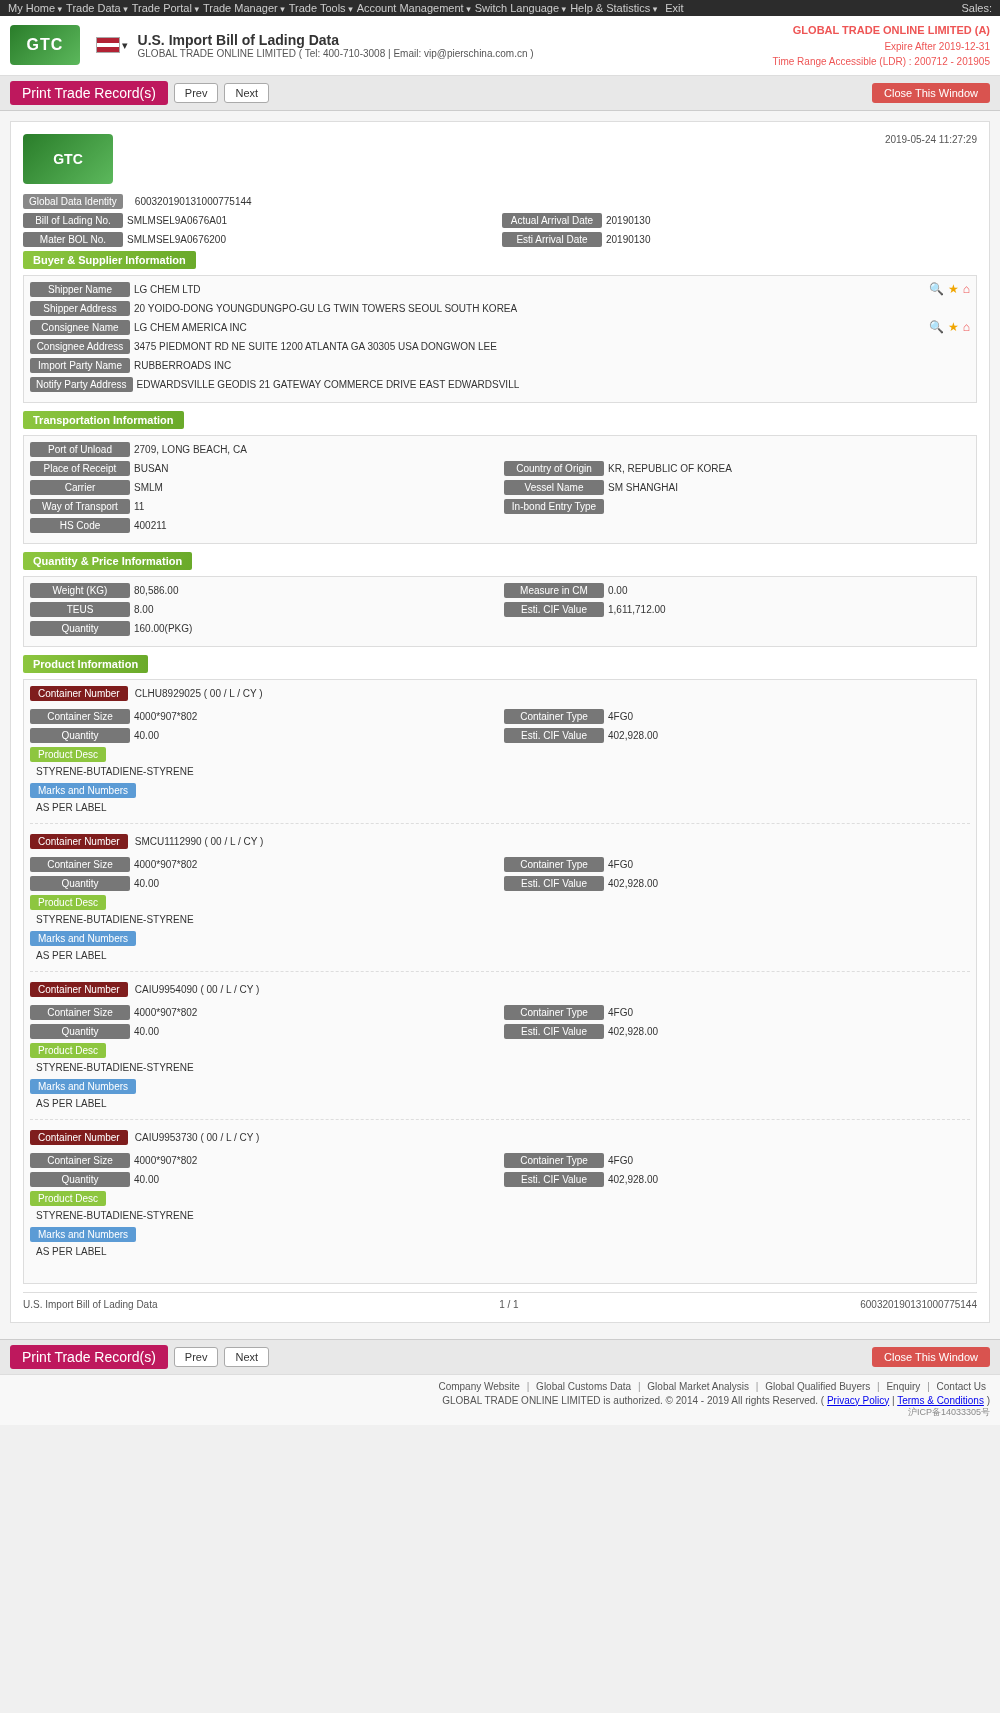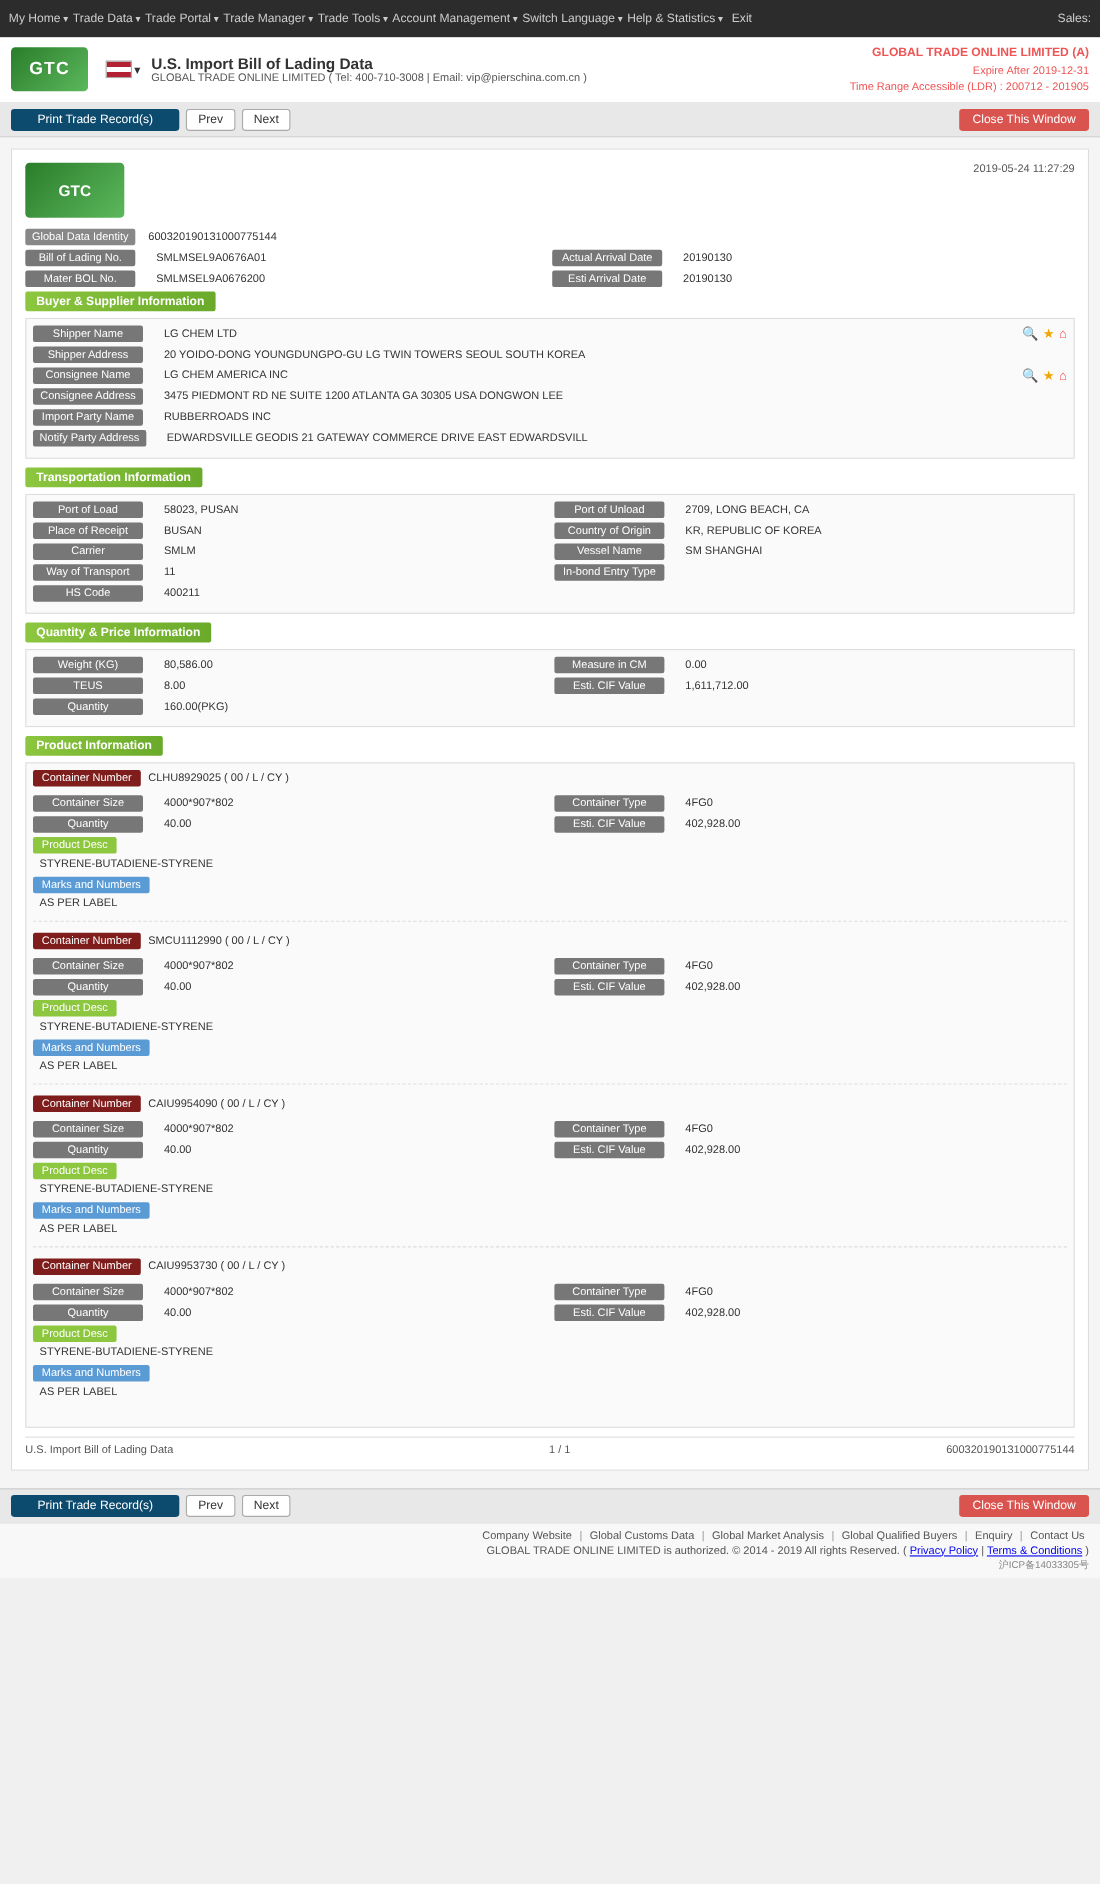--- a/index.html
+++ b/index.html
@@ -5,21 +5,21 @@
     * { box-sizing: border-box; margin: 0; padding: 0; }
     body { font-family: Arial, sans-serif; font-size: 11px; background: #f0f0f0; color: #333; }
 
     
     .top-nav {
       background: #2c2c2c;
       color: #ccc;
       display: flex;
       align-items: center;
       padding: 0 8px;
-      height: 34px;
+      height: 16px;
       font-size: 11px;
     }
     .top-nav .nav-item { margin-right: 4px; cursor: pointer; }
     .top-nav .nav-item:after { content: ' ▾'; font-size: 9px; }
     .top-nav .exit { margin-left: 4px; cursor: pointer; color: #ccc; }
     .top-nav .sales { margin-left: auto; color: #ccc; }
 
     
     .header-bar {
       background: #fff;
@@ -47,22 +47,22 @@
     
     .action-bar {
       background: #e8e8e8;
       padding: 5px 10px;
       display: flex;
       align-items: center;
       gap: 6px;
       border-bottom: 1px solid #ccc;
     }
     .btn-print {
-      background: #0c4a6e; color: #fff; border: none; padding: 4px 24px;
-      border-radius: 3px; cursor: pointer; font-size: 11px;
+      background: #be185d; color: #fff; border: none; padding: 4px 12px;
+      border-radius: 3px; cursor: pointer; font-size: 14px;
     }
     .btn-nav {
       background: #fff; color: #333; border: 1px solid #aaa; padding: 3px 10px;
       border-radius: 3px; cursor: pointer; font-size: 11px;
     }
     .btn-close {
       background: #d9534f; color: #fff; border: none; padding: 4px 12px;
       border-radius: 3px; cursor: pointer; font-size: 11px; margin-left: auto;
     }
 
@@ -144,21 +144,20 @@
       border-radius: 2px;
       font-size: 10px;
       white-space: nowrap;
       min-width: 100px;
       text-align: center;
     }
     .val {
       font-size: 10px;
       color: #333;
       flex: 1;
-      margin-left: 15px;
     }
     .icon-search { color: #999; font-size: 12px; cursor: pointer; }
     .icon-star { color: #f0a500; font-size: 12px; cursor: pointer; }
     .icon-home { color: #e55; font-size: 12px; cursor: pointer; }
 
     
     .info-row-2col {
       display: flex;
       gap: 8px;
       margin-bottom: 4px;
@@ -355,24 +354,20 @@
           <span class="lbl">Notify Party Address</span>
           <span class="val">EDWARDSVILLE GEODIS 21 GATEWAY COMMERCE DRIVE EAST EDWARDSVILL</span>
         </div>
       </div>
     </div>
 
     <div class="section">
       <div class="section-title">Transportation Information</div>
       <div class="section-body">
         <div class="info-row-2col">
-          <div class="col">
-            <span class="lbl">Port of Load</span>
-            <span class="val">58023, PUSAN</span>
-          </div>
           <div class="col">
             <span class="lbl">Port of Unload</span>
             <span class="val">2709, LONG BEACH, CA</span>
           </div>
         </div>
         <div class="info-row-2col">
           <div class="col">
             <span class="lbl">Place of Receipt</span>
             <span class="val">BUSAN</span>
           </div>

